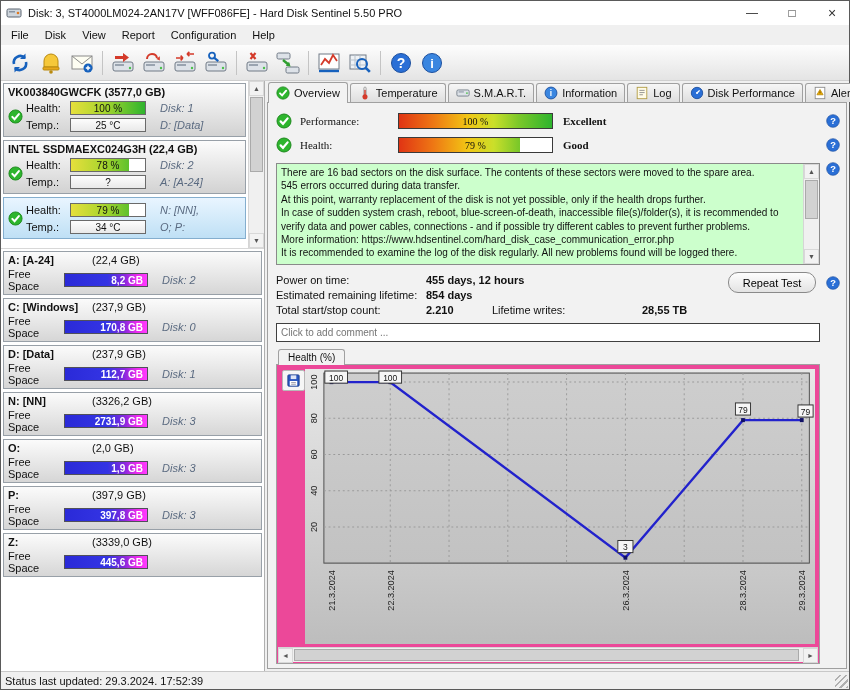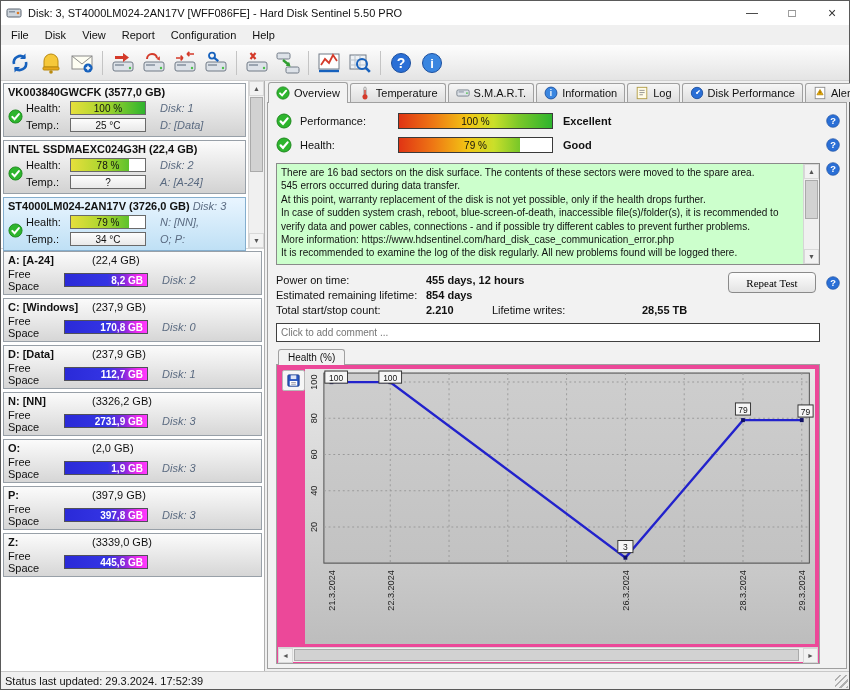--- a/index.html
+++ b/index.html
@@ -48,40 +48,40 @@
 .fs-bar{width:84px;height:14px;border:1px solid #50505a;background:linear-gradient(90deg,#2a2ad8 0%,#3434e4 52%,#8428dc 72%,#ee2aee 88%,#ff3cff 100%);color:#fff;font-weight:bold;font-size:10px;text-align:right;padding-right:4px;line-height:13px;}
 .part-disk{margin-left:14px;font-style:italic;color:#5a6a80;}
 
 .content{flex:1;display:flex;flex-direction:column;min-width:0;background:#f0f0f0;}
 .tabbar{height:21px;display:flex;align-items:flex-end;padding:0 3px;gap:2px;flex:0 0 auto;}
 .tab{display:flex;align-items:center;gap:4px;height:19px;padding:0 7px;border:1px solid #a0a0a0;border-bottom:none;border-radius:3px 3px 0 0;background:linear-gradient(#f6f6f6,#dedede);white-space:nowrap;}
 .tab.selected{background:#f2f2f2;height:21px;margin-bottom:-1px;z-index:3;position:relative;}
 .tabicon{width:14px;height:14px;flex:0 0 auto;}
 .tabicon svg{width:100%;height:100%;display:block;}
 .panel{flex:1;margin:0 2px 2px;border:1px solid #a0a0a0;background:#f2f2f2;position:relative;padding:6px 26px 4px 8px;display:flex;flex-direction:column;min-height:0;z-index:1;}
-.meter-row{display:flex;align-items:center;height:24px;gap:8px;flex:0 0 auto;}
+.meter-row{display:flex;align-items:center;height:24px;gap:8px;flex:0 0 auto;font-family:Liberation Serif, serif;}
 .icon16{width:16px;height:16px;flex:0 0 auto;}
 .icon16 svg{width:100%;height:100%;display:block;}
 .meter-label{width:90px;}
 .meter{width:155px;height:16px;border:1px solid #3a3a3a;position:relative;background:#fff;flex:0 0 auto;overflow:hidden;}
 .meter .grad{position:absolute;inset:0;background:linear-gradient(90deg,#e03414 0%,#ee7614 22%,#f2c614 45%,#cadf2a 62%,#7cc829 78%,#2eb42e 100%);}
 .meter .mask{position:absolute;top:0;right:0;bottom:0;background:#fff;}
 .meter .mtxt{position:absolute;inset:0;text-align:center;font-size:10px;line-height:15px;}
 .rating{font-weight:bold;margin-left:2px;}
 .helpbtn{position:absolute;right:5px;width:16px;height:16px;}
 .helpbtn svg{width:100%;height:100%;display:block;}
 .msgbox{margin-top:6px;height:102px;border:1px solid #8a8a8a;background:#ccffcc;position:relative;padding:2px 18px 2px 4px;flex:0 0 auto;overflow:hidden;}
 .msgtext{font-size:10px;line-height:1.34;white-space:pre-wrap;}
 .stats{margin-top:7px;position:relative;flex:0 0 auto;padding-right:120px;}
 .srow{display:flex;align-items:center;height:15px;white-space:nowrap;}
 .sl{color:#111;}
 .w1{width:150px;flex:0 0 auto;}
 .w2{width:66px;flex:0 0 auto;}
 .w3{width:150px;flex:0 0 auto;}
-.repeat{position:absolute;right:4px;top:0px;width:88px;height:21px;border:1px solid #8a8a8a;border-radius:4px;background:linear-gradient(#fdfdfd,#e3e3e3);font-family:Liberation Serif, serif;font-size:11px;}
+.repeat{position:absolute;right:4px;top:0px;width:88px;height:21px;border:1px solid #8a8a8a;border-radius:10px;background:linear-gradient(#fdfdfd,#e3e3e3);font-family:Liberation Sans, sans-serif;font-size:11px;}
 .comment{margin-top:6px;height:19px;border:1px solid #404040;background:#fff;padding:0 4px;font-family:"Liberation Sans",sans-serif;font-size:10px;color:#333;width:100%;flex:0 0 auto;}
 .chart-sec{margin-top:7px;flex:1;display:flex;flex-direction:column;min-height:0;}
 .chart-tab{align-self:flex-start;border:1px solid #a0a0a0;border-bottom:none;border-radius:3px 3px 0 0;background:#f2f2f2;padding:2px 9px;font-size:10px;margin-left:2px;margin-bottom:-1px;z-index:2;}
 .chart-panel{flex:1;border:1px solid #a0a0a0;background:#ec4899;position:relative;min-height:0;}
 .save-btn{position:absolute;left:5px;top:5px;width:23px;height:21px;border:1px solid #b8b8b8;border-radius:2px;background:#f6f6f6;padding:2px;z-index:2;}
 .save-btn svg{width:100%;height:100%;display:block;}
 .chart-body{position:absolute;left:28px;right:4px;top:4px;bottom:19px;}
 .chart-body svg{width:100%;height:100%;display:block;}
 
 .sb-v{position:absolute;right:0;top:0;bottom:0;width:16px;background:#f0f0f0;border-left:1px solid #d5d5d5;display:flex;flex-direction:column;}
@@ -270,21 +270,20 @@
               </span>
               <span class="right-lbl">Disk: 2</span>
               <span>Temp.:</span>
               <span class="mini-bar temp">
                 <span class="txt">?</span>
               </span>
               <span class="right-lbl">A: [A-24]</span>
             </div>
           </div>
           <div class="disk-item selected">
-            <div class="disk-head">ST4000LM024-2AN17V (3726,0 GB) <span class="ital">Disk: 3</span></div>
             <div class="disk-grid">
               <span class="check"><svg viewBox="0 0 16 16">
                   <circle cx="8" cy="8" r="7" fill="#2db52d" stroke="#1d8a1d"></circle>
                   <path d="M4.6 8.4 7 10.8 11.6 5.4" stroke="#fff" stroke-width="2.2" fill="none" stroke-linecap="round"></path>
                 </svg></span>
               <span>Health:</span>
               <span class="mini-bar">
                 <span class="grad"></span>
                 <span class="mask" style="width:21%"></span>
                 <span class="txt">79 %</span>

